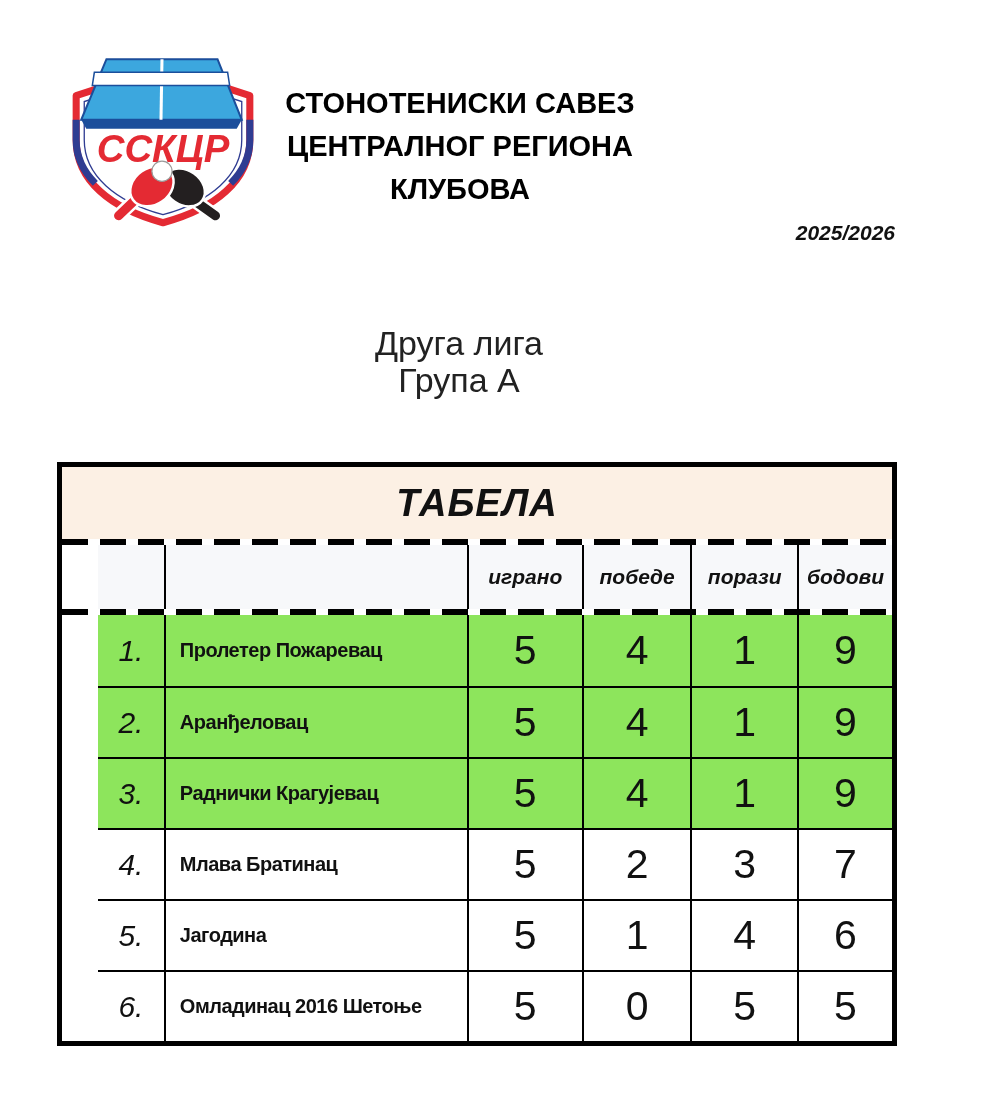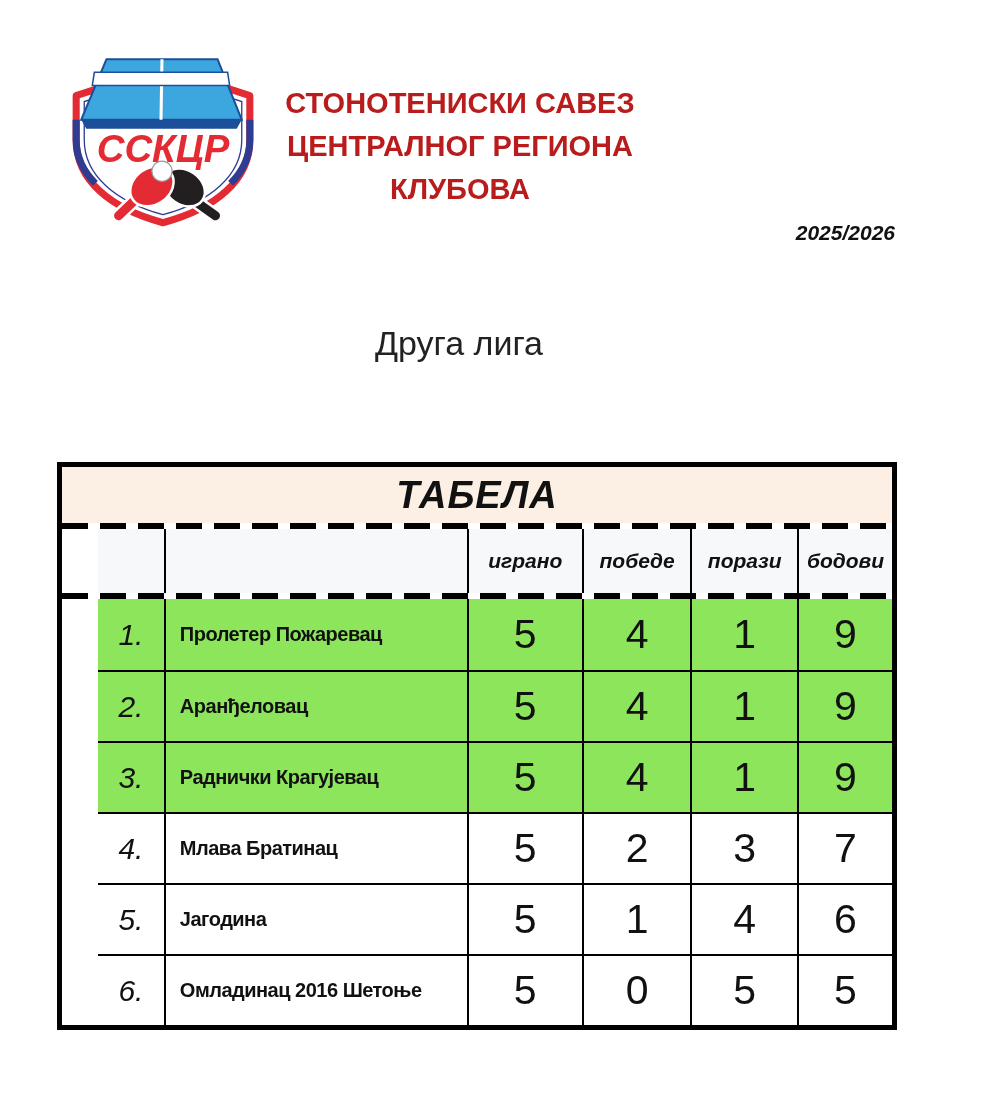--- a/index.html
+++ b/index.html
@@ -10,21 +10,21 @@
     overflow:hidden;
   }
 
   
   .logo {
     position:absolute; left:58px; top:56px; width:210px; height:176px;
   }
   .title-block {
     position:absolute; left:240px; top:82px; width:440px;
     text-align:center; font-weight:bold; font-size:29px; line-height:43px;
-    color:#b91c1c;
+    color:#000000;
   }
   .season {
     position:absolute; right:95px; top:221px;
     font-size:21px; font-weight:bold; font-style:italic;
   }
   .subtitle-block {
     position:absolute; left:0; top:325px; width:918px;
     text-align:center; font-size:34px; line-height:37px;
     color:#222;
   }
@@ -35,21 +35,21 @@
     border:5px solid #000; background:#fff;
   }
   .trow { display:flex;margin-left:36px; }
   .trow .c {
     display:flex; align-items:center; justify-content:center;
     border-left:2px solid #000; overflow:hidden;
   }
   .trow .c:first-child { border-left:none; }
 
   .title-row {
-    height:56px; background:var(--peach,#FCF0E4);
+    height:72px; background:var(--peach,#FCF0E4);
     display:flex; align-items:center; justify-content:center;
     font-size:38px; font-weight:bold; font-style:italic; letter-spacing:1px;
   }
   .dashrow {
     height:6px; width:100%;
     background:repeating-linear-gradient(90deg,#000 0 26px, transparent 26px 38px);
   }
   .header-row { height:64px; background:var(--headerGray,#F7F8FA); }
   .header-row .c {
     font-size:21px; font-weight:bold; font-style:italic;
@@ -101,20 +101,21 @@
 <div class="title-block">
   <div>СТОНОТЕНИСКИ САВЕЗ</div>
   <div>ЦЕНТРАЛНОГ РЕГИОНА</div>
   <div>КЛУБОВА</div>
 </div>
 
 <div class="season">2025/2026</div>
 
 <div class="subtitle-block">
   <div>Друга лига</div>
+  <div>Група А</div>
 </div>
 
 <div class="standings">
 
   <div class="title-row">ТАБЕЛА</div>
 
   <div class="dashrow"></div>
 
   <div class="trow header-row">
     <div class="c col-rank"></div>

